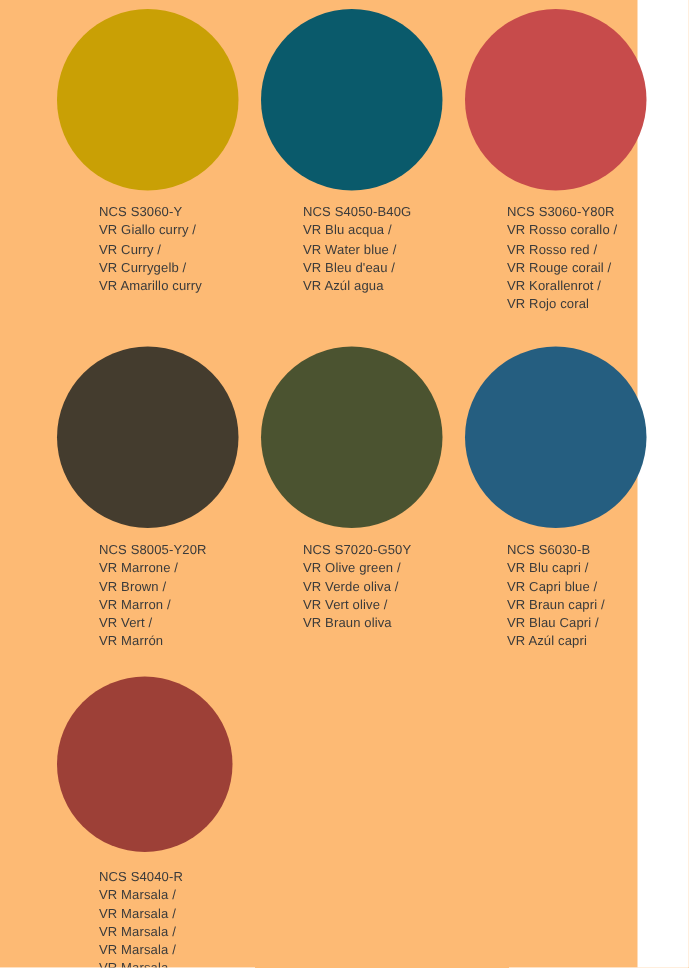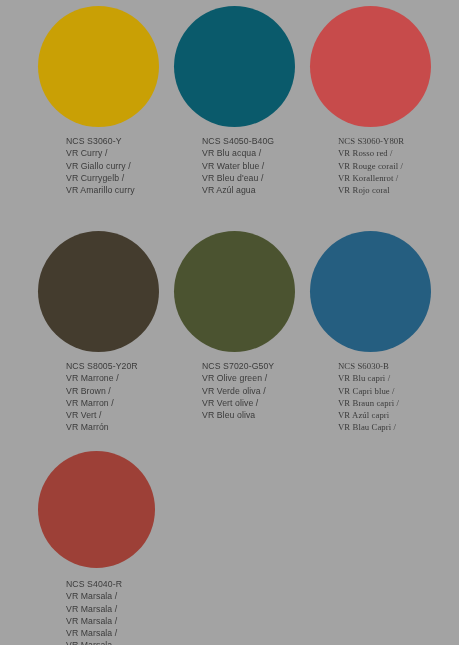--- a/index.html
+++ b/index.html
@@ -9,39 +9,39 @@
   }
   body {
     width: 459px;
     height: 645px;
     font-family: "Liberation Sans", sans-serif;
     -webkit-font-smoothing: antialiased;
     overflow: hidden;
   }
   .sheet {
     position: relative;
-    width: 459px;
+    width: 425px;
     height: 645px;
-    background: #a3a3a3;
+    background: #fdba74;
   }
   .swatch-grid {
     position: absolute;
     left: 0;
     top: 0;
     width: 459px;
     height: 645px;
   }
   .swatch {
     position: absolute;
     width: 136px;
   }
   
   .col-0 { left: 30px; }
   .col-1 { left: 166px; }
-  .col-2 { left: 302px; font-family: Liberation Serif, serif; }
+  .col-2 { left: 302px; }
   
   .row-0 { top: 6px; }
   .row-1 { top: 231px; }
   .row-2 { top: 451px; }
 
   .swatch-disc {
     display: block;
     width: 121px;
     height: 121px;
     border-radius: 50%;
@@ -74,42 +74,43 @@
 </head>
 <body style="background: rgb(255, 255, 255);">
 
 <div class="sheet">
   <div class="swatch-grid">
 
     <div class="swatch col-0 row-0">
       <span class="swatch-disc" style="background: rgb(201, 160, 5);"></span>
       <div class="swatch-caption">
         <span class="caption-code">NCS S3060-Y</span>
+        <span class="caption-line">VR Giallo curry /</span>
         <span class="caption-line">VR Curry /</span>
-        <span class="caption-line">VR Giallo curry /</span>
         <span class="caption-line">VR Currygelb /</span>
         <span class="caption-line">VR Amarillo curry</span>
       </div>
     </div>
 
     <div class="swatch col-1 row-0">
       <span class="swatch-disc" style="background: rgb(10, 90, 107);"></span>
       <div class="swatch-caption">
         <span class="caption-code">NCS S4050-B40G</span>
         <span class="caption-line">VR Blu acqua /</span>
         <span class="caption-line">VR Water blue /</span>
         <span class="caption-line">VR Bleu d'eau /</span>
         <span class="caption-line">VR Azúl agua</span>
       </div>
     </div>
 
     <div class="swatch col-2 row-0">
       <span class="swatch-disc" style="background: rgb(199, 75, 75);"></span>
       <div class="swatch-caption">
         <span class="caption-code">NCS S3060-Y80R</span>
+        <span class="caption-line">VR Rosso corallo /</span>
         <span class="caption-line">VR Rosso red /</span>
         <span class="caption-line">VR Rouge corail /</span>
         <span class="caption-line">VR Korallenrot /</span>
         <span class="caption-line">VR Rojo coral</span>
       </div>
     </div>
 
     <div class="swatch col-0 row-1">
       <span class="swatch-disc" style="background: rgb(68, 60, 46);"></span>
       <div class="swatch-caption">
@@ -122,33 +123,33 @@
       </div>
     </div>
 
     <div class="swatch col-1 row-1">
       <span class="swatch-disc" style="background: rgb(75, 83, 48);"></span>
       <div class="swatch-caption">
         <span class="caption-code">NCS S7020-G50Y</span>
         <span class="caption-line">VR Olive green /</span>
         <span class="caption-line">VR Verde oliva /</span>
         <span class="caption-line">VR Vert olive /</span>
-        <span class="caption-line">VR Bleu oliva</span>
+        <span class="caption-line">VR Braun oliva</span>
       </div>
     </div>
 
     <div class="swatch col-2 row-1">
       <span class="swatch-disc" style="background: rgb(37, 94, 128);"></span>
       <div class="swatch-caption">
         <span class="caption-code">NCS S6030-B</span>
         <span class="caption-line">VR Blu capri /</span>
         <span class="caption-line">VR Capri blue /</span>
         <span class="caption-line">VR Braun capri /</span>
+        <span class="caption-line">VR Blau Capri /</span>
         <span class="caption-line">VR Azúl capri</span>
-        <span class="caption-line">VR Blau Capri /</span>
       </div>
     </div>
 
     <div class="swatch col-0 row-2">
       <span class="swatch-disc" style="background: rgb(157, 64, 55);"></span>
       <div class="swatch-caption">
         <span class="caption-code">NCS S4040-R</span>
         <span class="caption-line">VR Marsala /</span>
         <span class="caption-line">VR Marsala /</span>
         <span class="caption-line">VR Marsala /</span>

